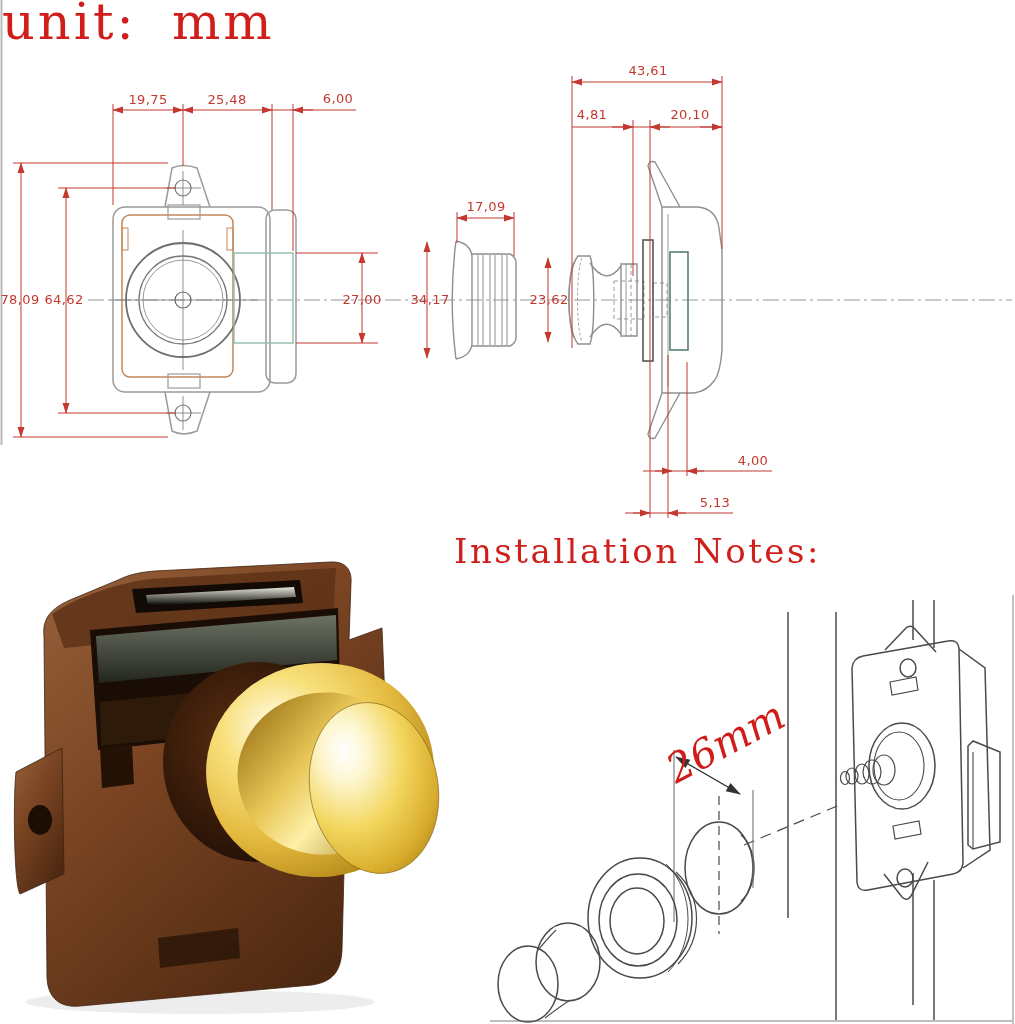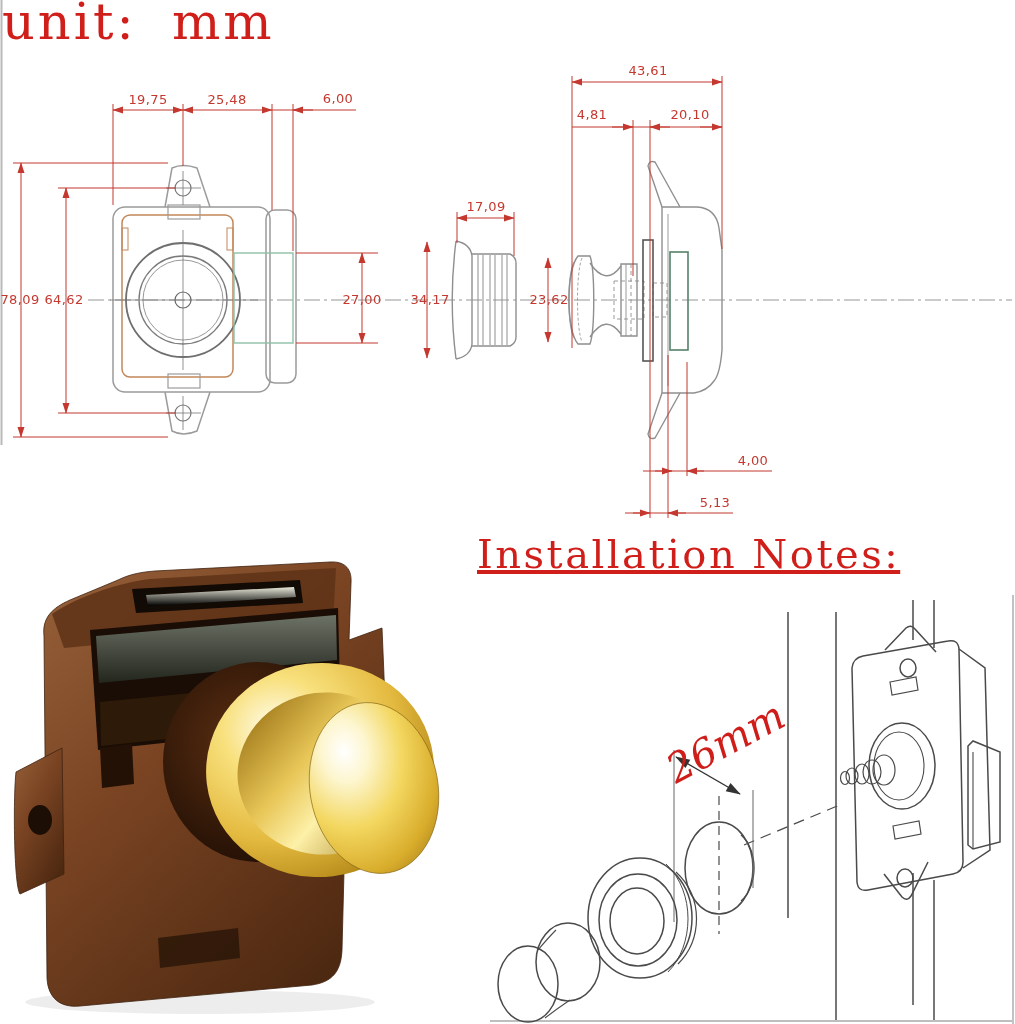--- a/index.html
+++ b/index.html
@@ -1,21 +1,21 @@
 <!DOCTYPE html>
 <html><head>
 <meta charset="utf-8">
 <style>
   html,body{margin:0;padding:0;background:#fff;}
   .stage{position:relative;width:1015px;height:1024px;background:#ffffff;overflow:hidden;
          font-family:"DejaVu Sans",sans-serif;}
   .heading{position:absolute;color:#d01f1a;font-family:"DejaVu Serif","Liberation Serif",serif;
            white-space:nowrap;line-height:1;}
   #unit-heading{left:2px;top:-4px;font-size:51px;letter-spacing:3px;word-spacing:16px;}
-  #notes-heading{left:477px;top:534px;font-size:40px;letter-spacing:2.5px;text-decoration:underline;}
+  #notes-heading{left:454px;top:534px;font-size:34px;letter-spacing:2.5px;}
   svg{position:absolute;left:0;top:0;}
   svg text{font-family:"DejaVu Sans",sans-serif;}
   .dim-label{font-size:13px;fill:#c4382f;letter-spacing:.4px;}
   .hole-label{font-size:40px;fill:#cf1d1a;font-style:italic;
               font-family:"DejaVu Serif","Liberation Serif",serif;}
 </style>
 </head>
 <body>
 
 <div class="stage">

